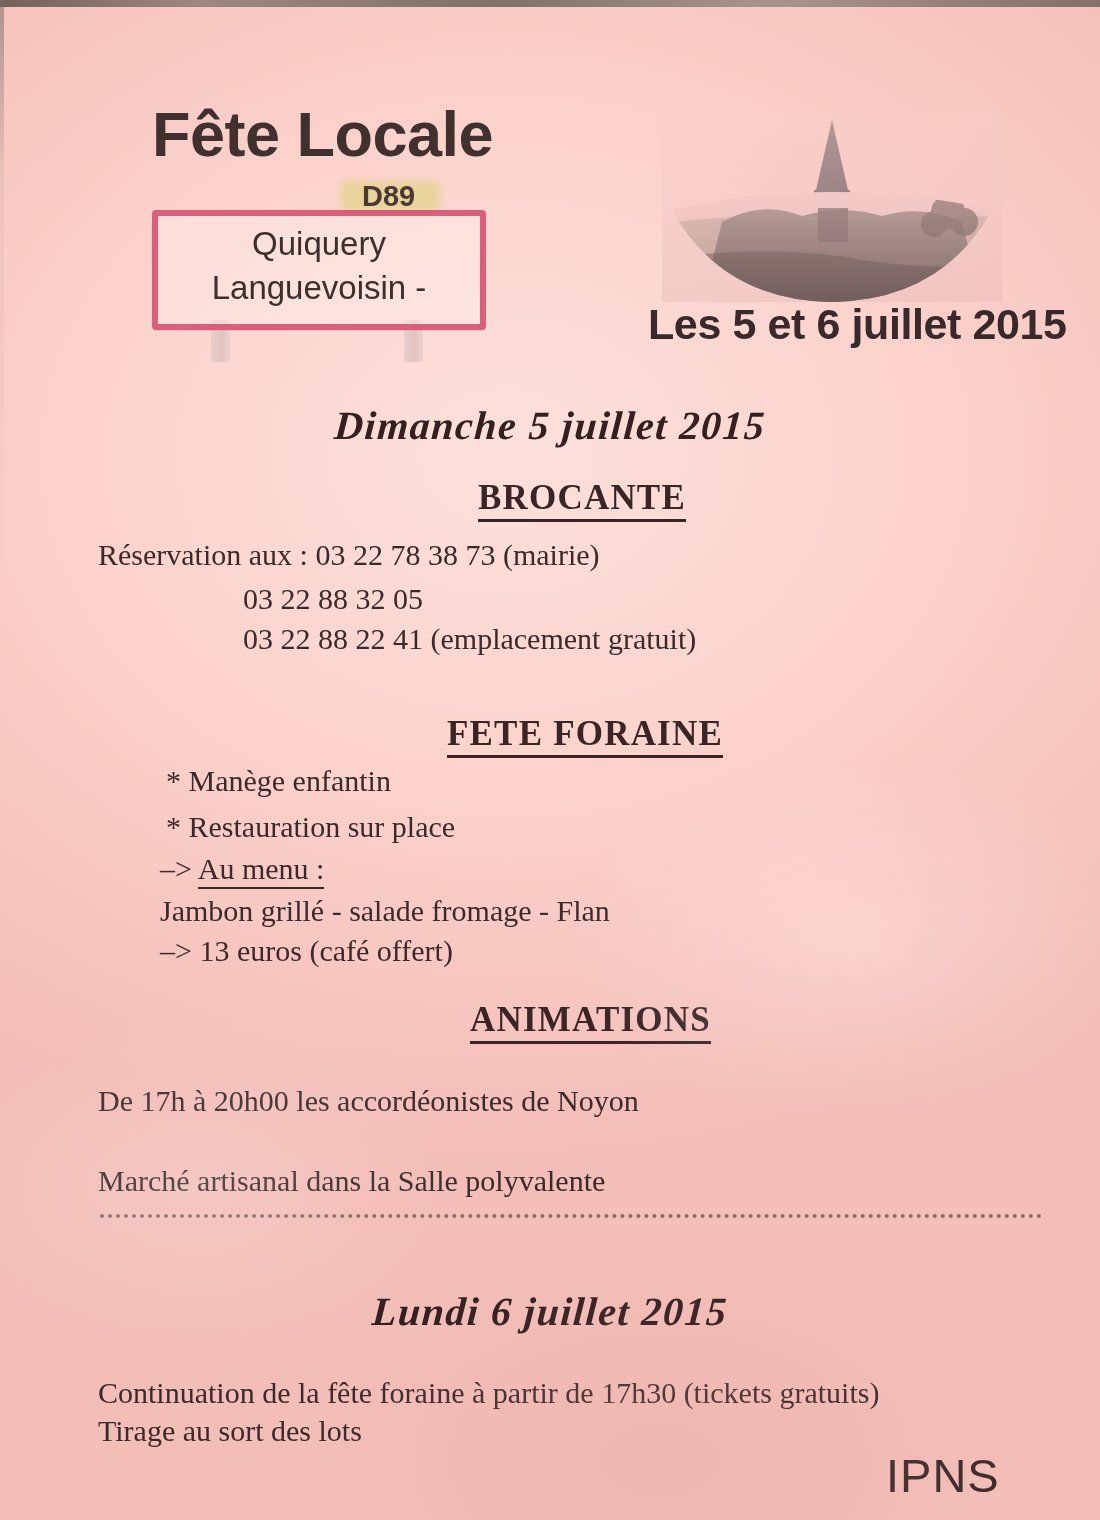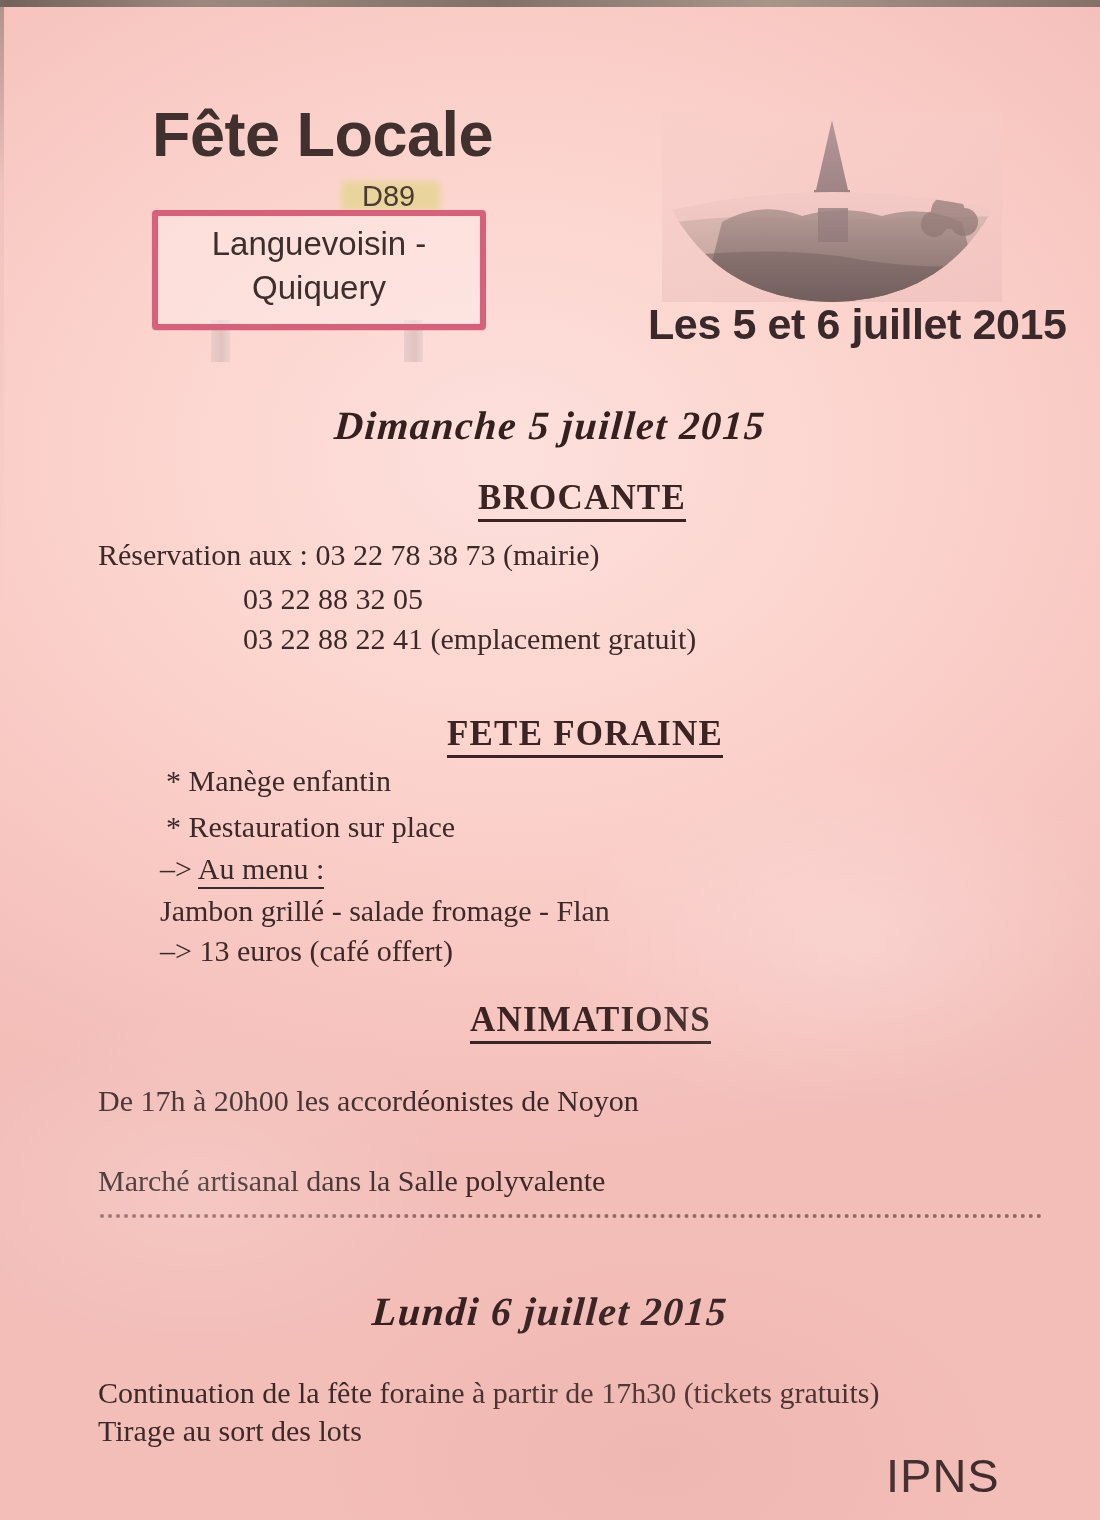--- a/index.html
+++ b/index.html
@@ -59,21 +59,21 @@
     font-size: 63px;
     letter-spacing: -0.5px;
     color: #40302e;
     white-space: nowrap;
   }
 
   .road-code {
     position: absolute;
     left: 352px; top: 178px;
     font-family: "Liberation Sans", sans-serif;
-    font-weight: 400;
+    font-weight: 700;
     font-size: 29px;
     color: #4a3a32;
     padding: 2px 10px 3px 10px;
     z-index: 3;
   }
   .road-code-hl {
     position: absolute;
     left: 341px; top: 181px;
     width: 99px; height: 31px;
     background: #e9d49a;
@@ -233,22 +233,22 @@
     <div class="title-main">Fête Locale</div>
 
     <div class="road-code-hl"></div>
     <div class="road-code">D89</div>
 
     <div class="sign-post left"></div>
     <div class="sign-post right"></div>
 
     <div class="road-sign">
       <div class="road-sign-text">
+        <span>Quiquery</span>
         <span>Languevoisin -</span>
-        <span>Quiquery</span>
       </div>
     </div>
 
     <div class="photo-wrap">
       <svg class="photo-svg" viewBox="0 0 340 190">
         <defs>
           <clipPath id="crescent">
 
             <path d="M 10,98 Q 170,62 330,98 Q 280,188 170,190 Q 60,188 10,98 Z"></path>
           </clipPath>

